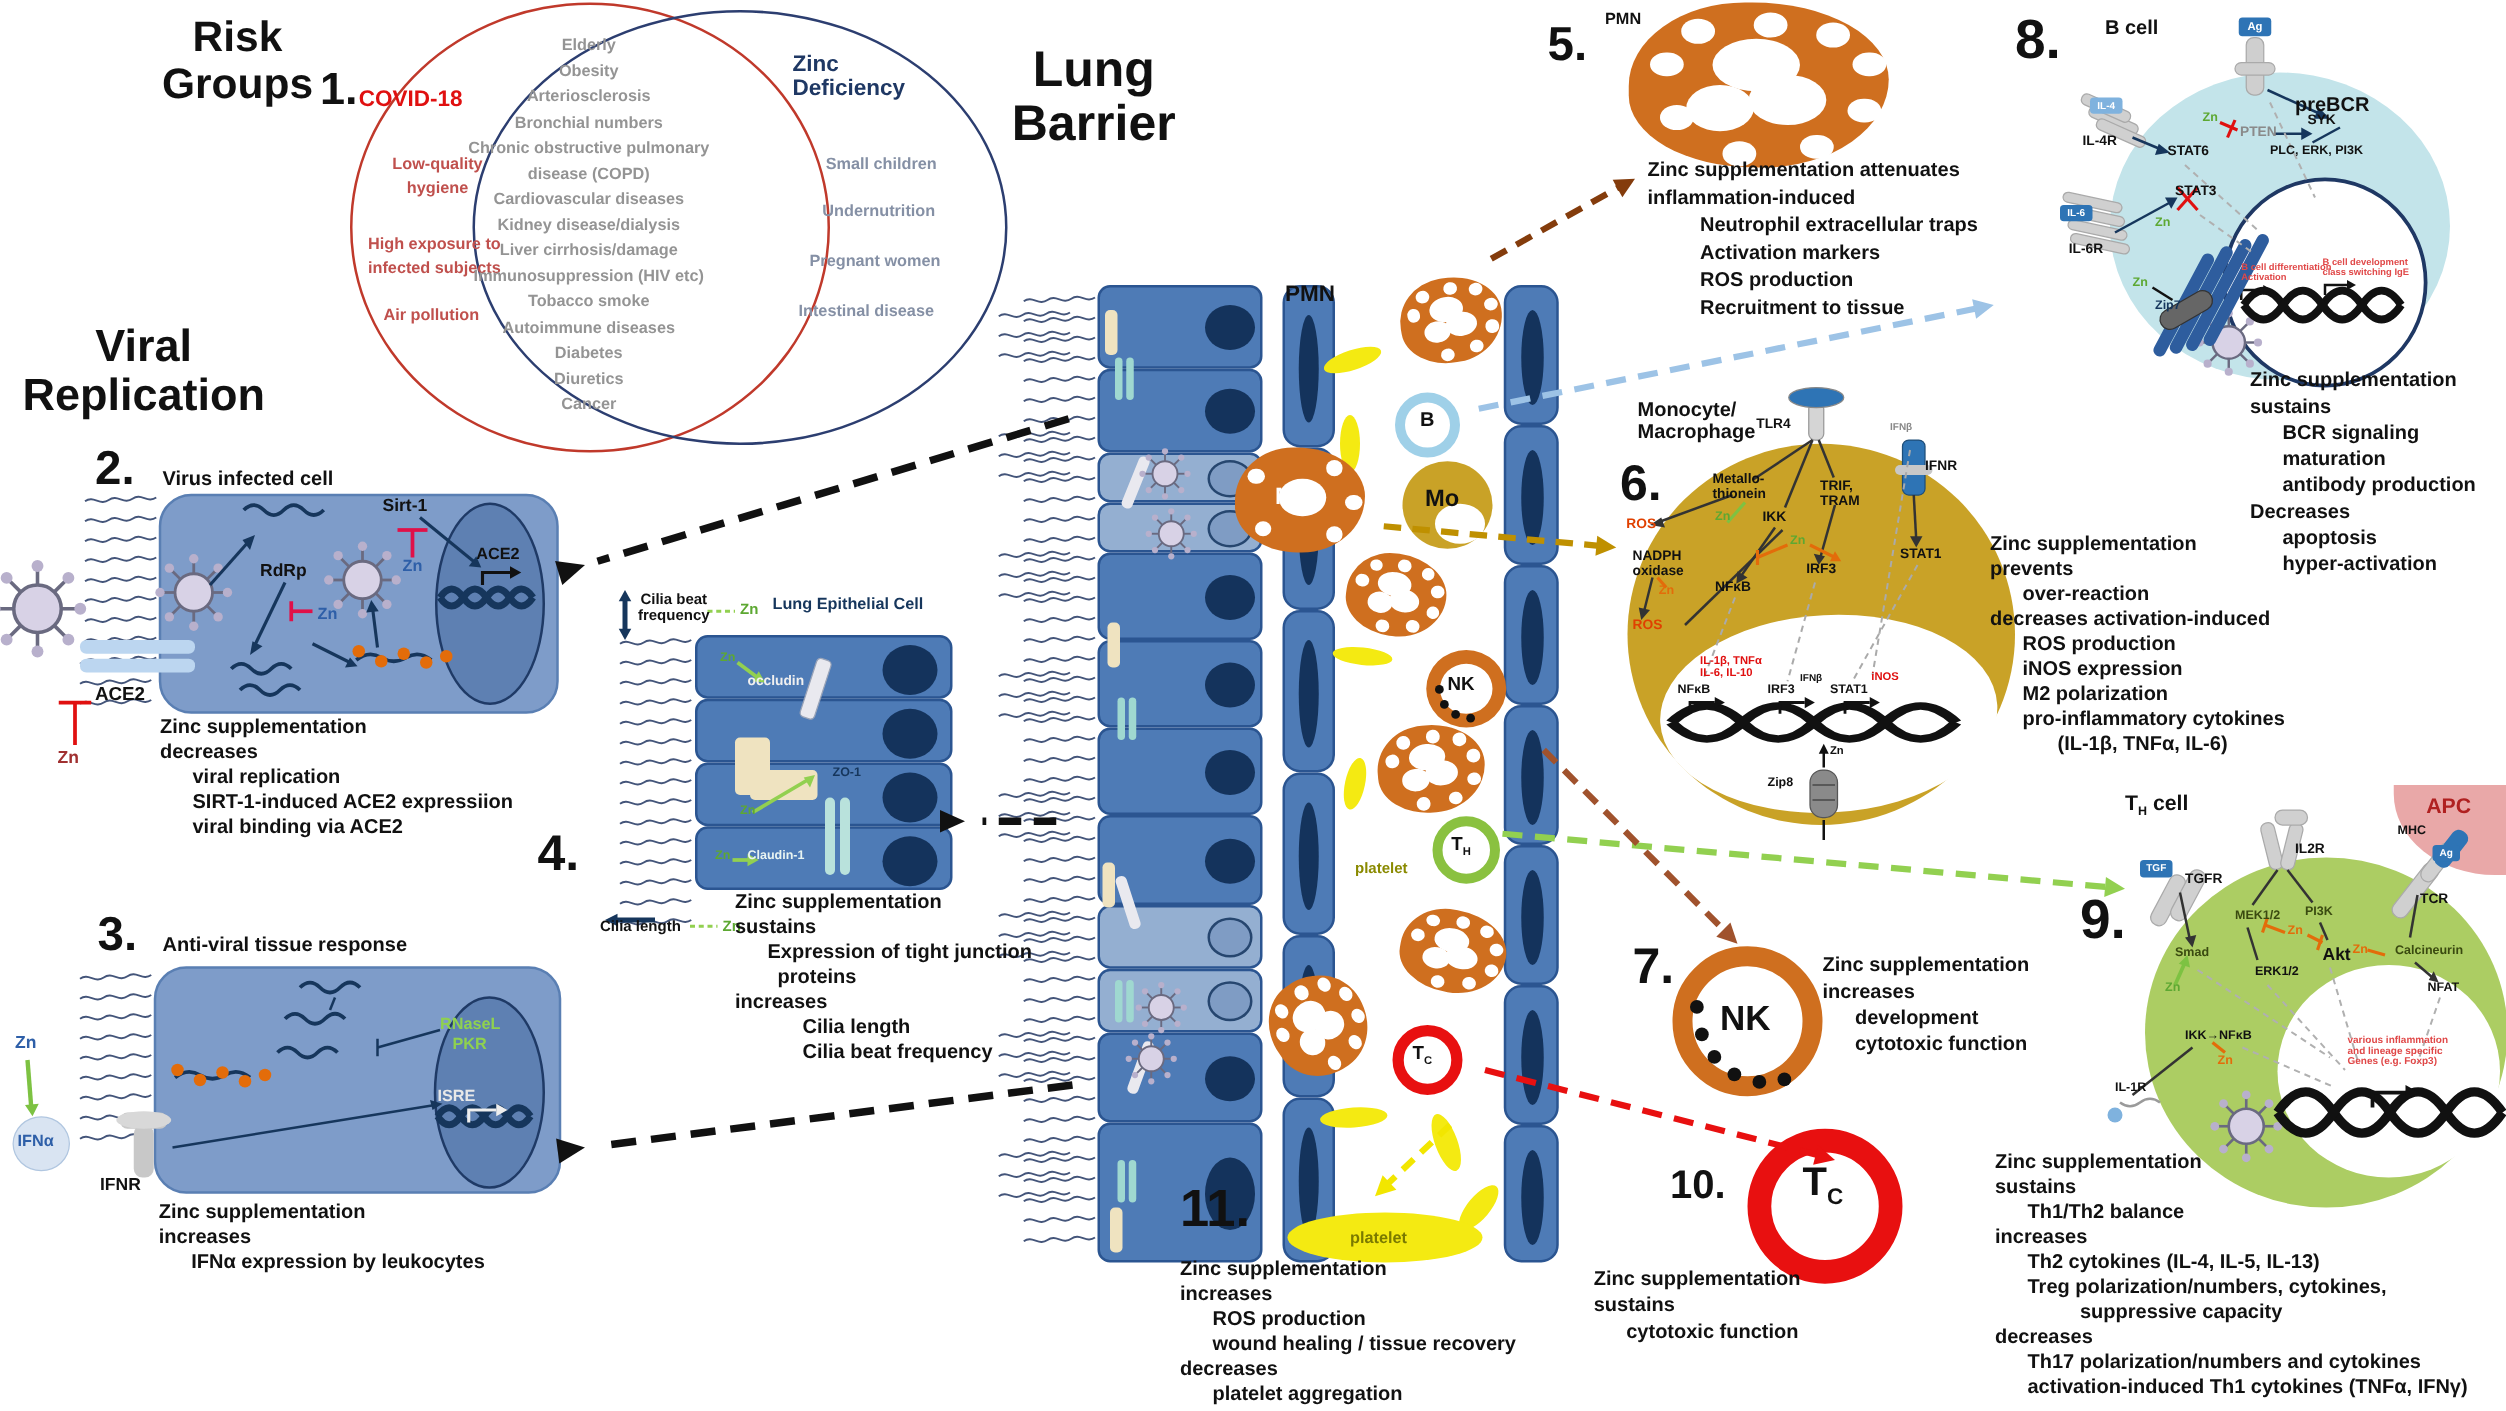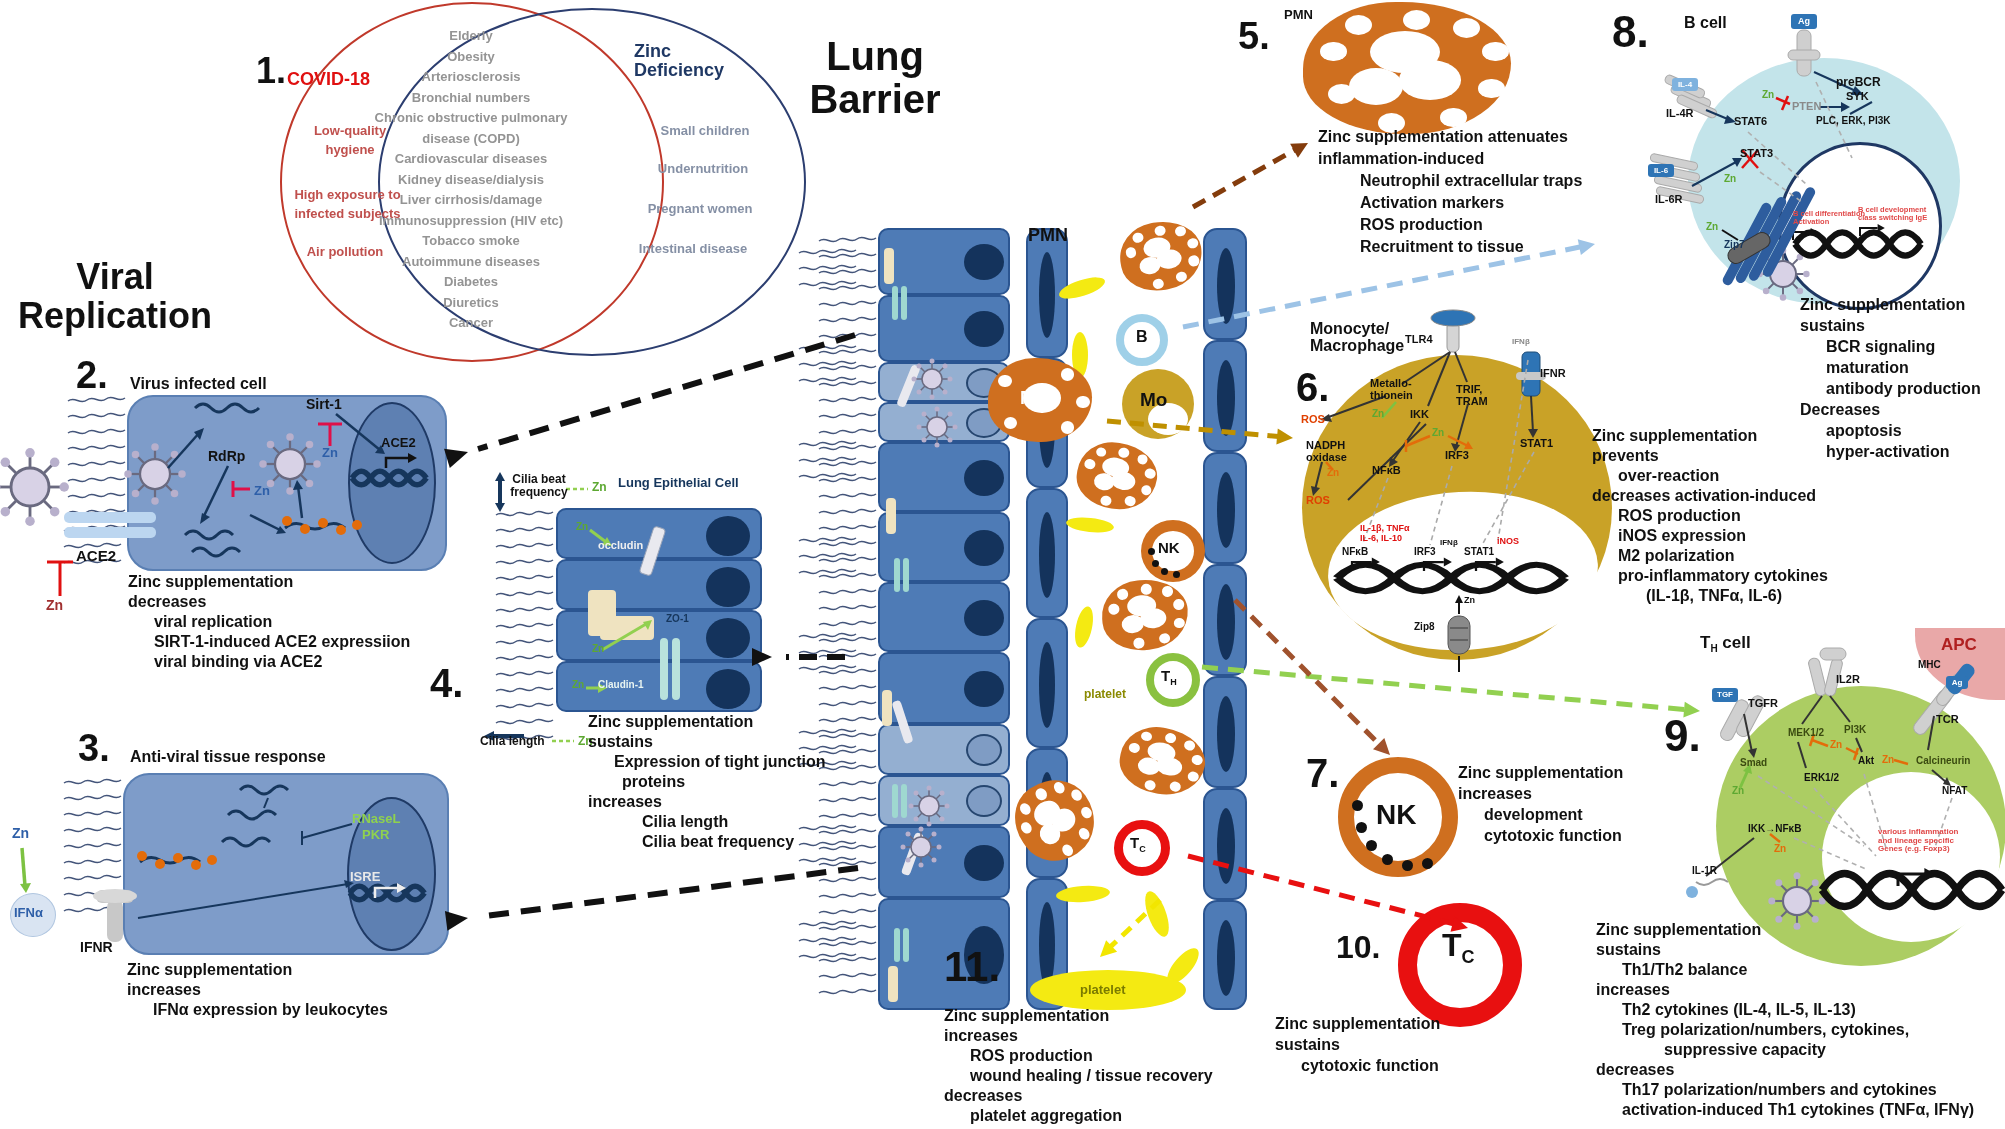--- a/index.html
+++ b/index.html
@@ -27,20 +27,24 @@
   .dot{position:absolute;background:#111;border-radius:50%;z-index:4}
   svg.ov{position:absolute;left:0;top:0;z-index:6;pointer-events:none}
 </style>
 </head>
 <body>
 
 <div id="cv">
 
   <div class="venn" style="left:280px;top:2px;width:380px;height:356px;border:2px solid #c0392b"></div>
   <div class="venn" style="left:378px;top:8px;width:424px;height:344px;border:2px solid #2c3e70"></div>
+  <div class="L C" style="left:110px;top:12px;width:160px;font-size:34px">
+      <div>Risk</div>
+      <div>Groups</div>
+    </div>
   <div class="L" style="left:256px;top:52px;font-size:36px">1.</div>
   <div class="L" style="left:287px;top:70px;font-size:18px;color:#e01010">COVID-18</div>
   <div class="L C" style="left:290px;top:124px;width:120px;font-size:13px;color:#c0504d">Low-quality</div>
   <div class="L C" style="left:290px;top:143px;width:120px;font-size:13px;color:#c0504d">hygiene</div>
   <div class="L C" style="left:280px;top:188px;width:135px;font-size:13px;color:#c0504d">High exposure to</div>
   <div class="L C" style="left:280px;top:207px;width:135px;font-size:13px;color:#c0504d">infected subjects</div>
   <div class="L C" style="left:285px;top:245px;width:120px;font-size:13px;color:#c0504d">Air pollution</div>
   <div class="abs" style="left:348px;top:26px;width:246px;text-align:center;font-weight:600;font-size:13px;line-height:20.5px;color:#949494;z-index:9">
     <div>Elderly</div>
     <div>Obesity</div>
@@ -447,21 +451,21 @@
     <div>increases</div>
     <div class="i1">development</div>
     <div class="i1">cytotoxic function</div>
   </div>
 
   <div class="L" style="left:1612px;top:8px;font-size:44px">8.</div>
   <div class="L" style="left:1684px;top:14px;font-size:16px">B cell</div>
   <div class="abs" style="left:1688px;top:58px;width:272px;height:246px;background:#c3e4ea;border-radius:50%;z-index:2"></div>
   <div class="abs" style="left:1778px;top:142px;width:158px;height:162px;background:#fff;border:3px solid #1f3864;border-radius:50%;z-index:3"></div>
   <div class="chip" style="left:1791px;top:14px;width:26px;height:15px;font-size:9px;line-height:15px">Ag</div>
-  <div class="L" style="left:1836px;top:76px;font-size:12px">preBCR</div>
+  <div class="L" style="left:1836px;top:76px;font-size:16px">preBCR</div>
   <div class="L" style="left:1762px;top:90px;font-size:10px;color:#5da832">Zn</div>
   <div class="L" style="left:1792px;top:101px;font-size:11px;color:#8a8a8a">PTEN</div>
   <div class="L" style="left:1846px;top:91px;font-size:11px">SYK</div>
   <div class="L" style="left:1816px;top:116px;font-size:10px">PLC, ERK, PI3K</div>
   <div class="chip" style="left:1672px;top:78px;width:26px;height:13px;font-size:8px;line-height:13px;background:#7fb2de">IL-4</div>
   <div class="L" style="left:1666px;top:108px;font-size:11px">IL-4R</div>
   <div class="L" style="left:1734px;top:116px;font-size:11px">STAT6</div>
   <div class="chip" style="left:1648px;top:164px;width:26px;height:13px;font-size:8px;line-height:13px">IL-6</div>
   <div class="L" style="left:1655px;top:194px;font-size:11px">IL-6R</div>
   <div class="L" style="left:1740px;top:148px;font-size:11px">STAT3</div>
@@ -495,21 +499,21 @@
   <div class="abs" style="left:1822px;top:772px;width:178px;height:170px;background:#fff;border-radius:50%;z-index:3"></div>
   <div class="L" style="left:1918px;top:660px;font-size:10px">MHC</div>
   <div class="chip" style="left:1946px;top:676px;width:22px;height:13px;font-size:8px;line-height:13px">Ag</div>
   <div class="L" style="left:1936px;top:714px;font-size:11px">TCR</div>
   <div class="chip" style="left:1712px;top:688px;width:26px;height:14px;font-size:8px;line-height:14px">TGF</div>
   <div class="L" style="left:1748px;top:698px;font-size:11px">TGFR</div>
   <div class="L" style="left:1836px;top:674px;font-size:11px">IL2R</div>
   <div class="L" style="left:1788px;top:728px;font-size:10px;color:#3a4a10">MEK1/2</div>
   <div class="L" style="left:1844px;top:725px;font-size:10px;color:#3a4a10">PI3K</div>
   <div class="L" style="left:1830px;top:740px;font-size:10px;color:#e36c0a">Zn</div>
-  <div class="L" style="left:1858px;top:756px;font-size:10px">Akt</div>
+  <div class="L" style="left:1858px;top:756px;font-size:14px">Akt</div>
   <div class="L" style="left:1804px;top:773px;font-size:10px">ERK1/2</div>
   <div class="L" style="left:1740px;top:758px;font-size:10px;color:#3a4a10">Smad</div>
   <div class="L" style="left:1732px;top:786px;font-size:10px;color:#5da832">Zn</div>
   <div class="L" style="left:1916px;top:756px;font-size:10px;color:#3a4a10">Calcineurin</div>
   <div class="L" style="left:1882px;top:755px;font-size:10px;color:#e36c0a">Zn</div>
   <div class="L" style="left:1942px;top:786px;font-size:10px">NFAT</div>
   <div class="L" style="left:1748px;top:824px;font-size:10px">IKK→NFκB</div>
   <div class="L" style="left:1774px;top:844px;font-size:10px;color:#e36c0a">Zn</div>
   <div class="L" style="left:1692px;top:866px;font-size:10px">IL-1R</div>
   <div class="L" style="left:1878px;top:828px;font-size:8px;color:#e04848">

